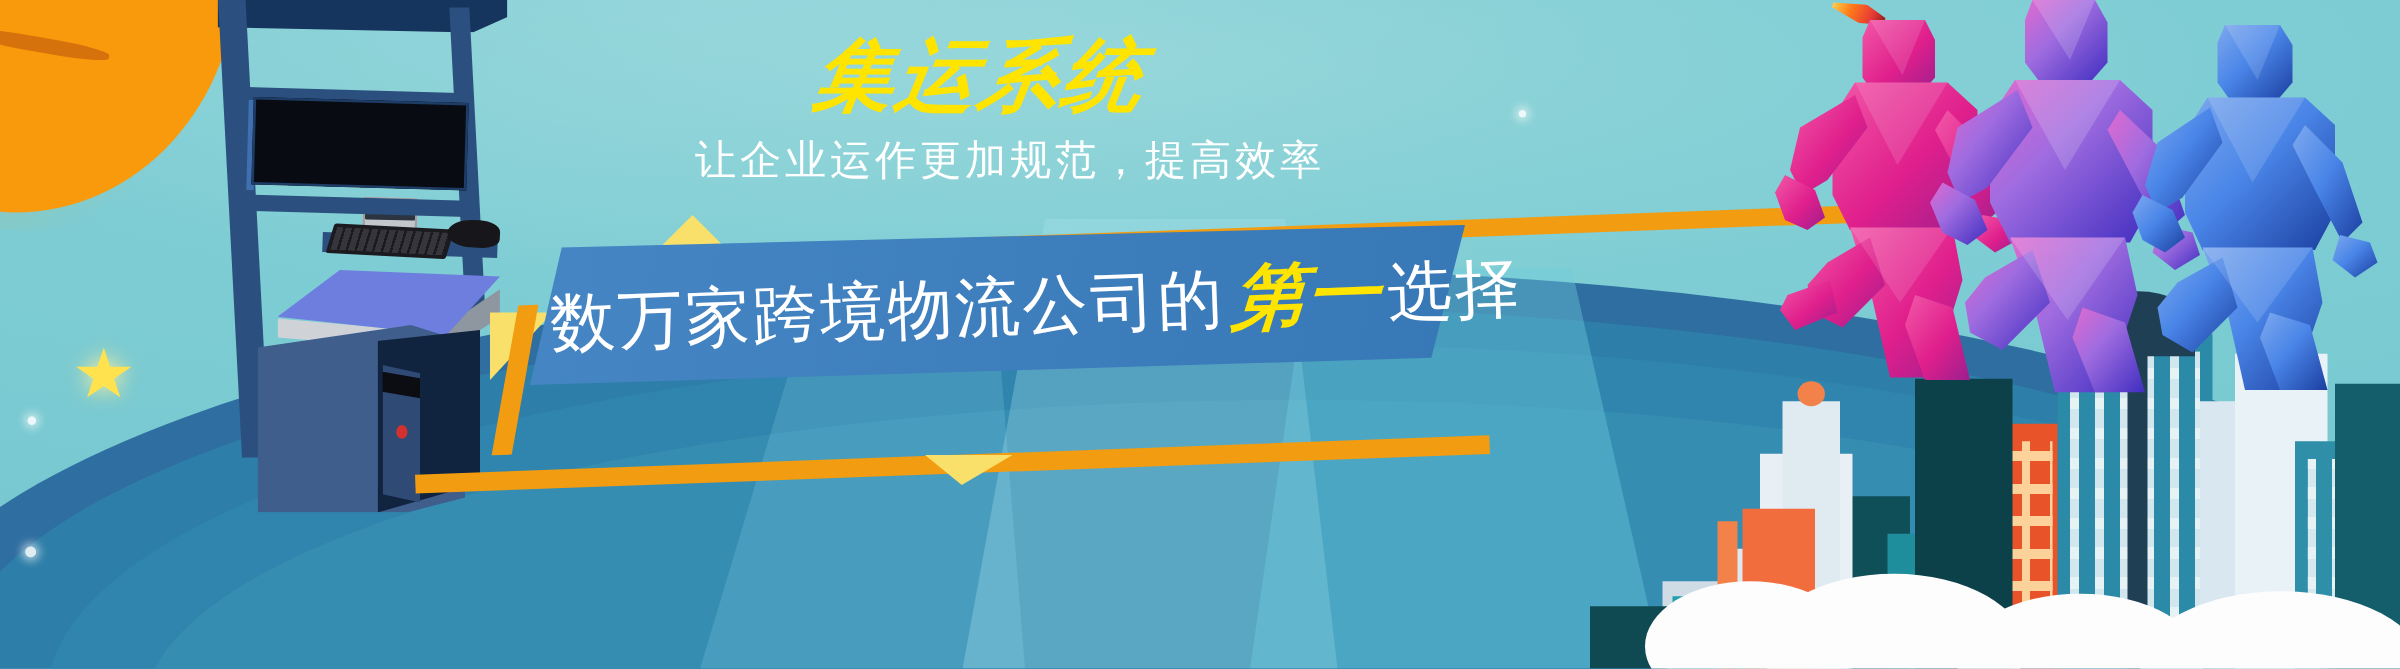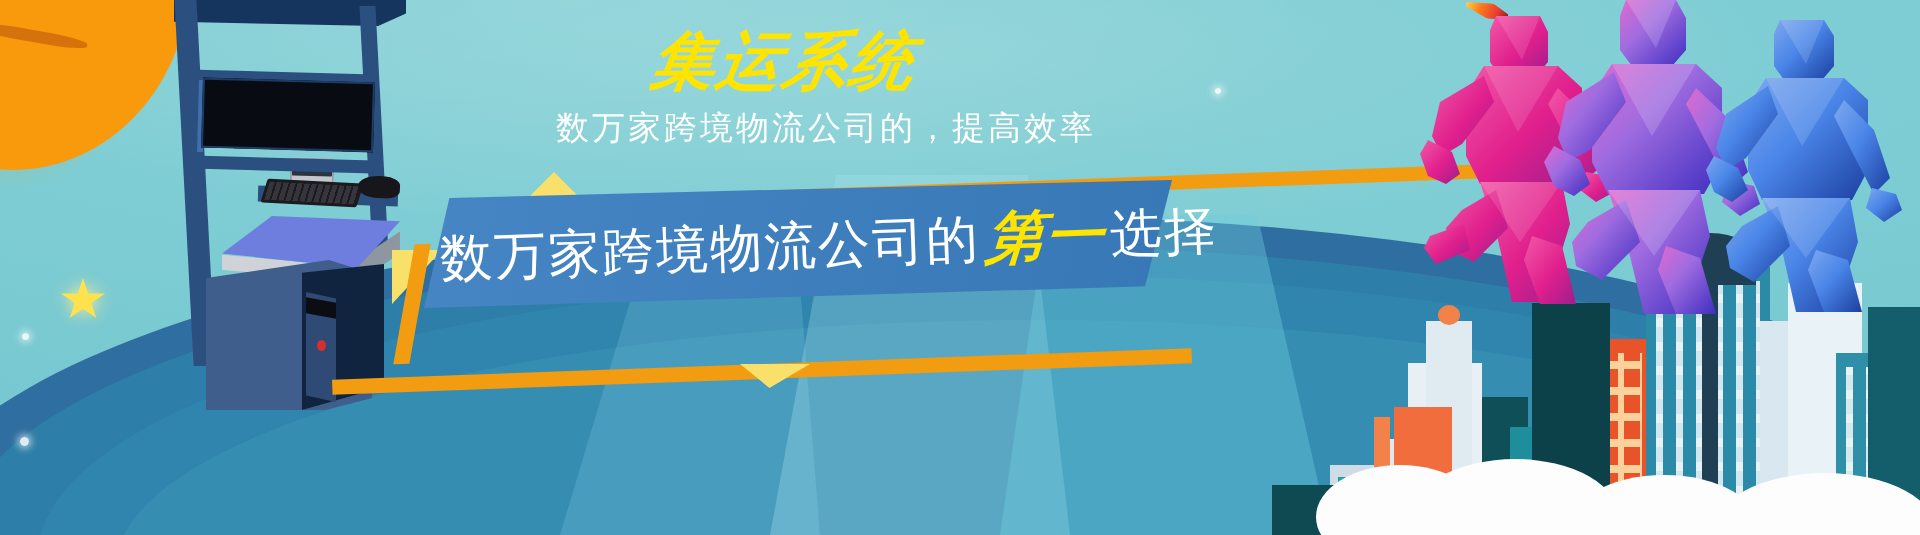--- a/index.html
+++ b/index.html
@@ -416,21 +416,21 @@
     </g>
     <g fill="#ffffff" opacity="0.14">
       <path d="M90 8 h44 l-18 44 z"></path>
         <path d="M76 66 h78 l-42 68 z"></path>
         <path d="M72 186 h88 l-44 60 z"></path>
     </g>
   </svg>
 
   <div class="headline">集运系统</div>
 
-  <div class="subtitle">数万家跨境物流公司的，提高效率</div>
+  <div class="subtitle">让企业运作更加规范，提高效率</div>
 
   <div class="band-text">
     <span class="seg">数万家跨境物流公司的</span>
     <span class="seg-accent">第一</span>
     <span class="seg">选择</span>
   </div>
 
 </div>
 
 </body></html>

